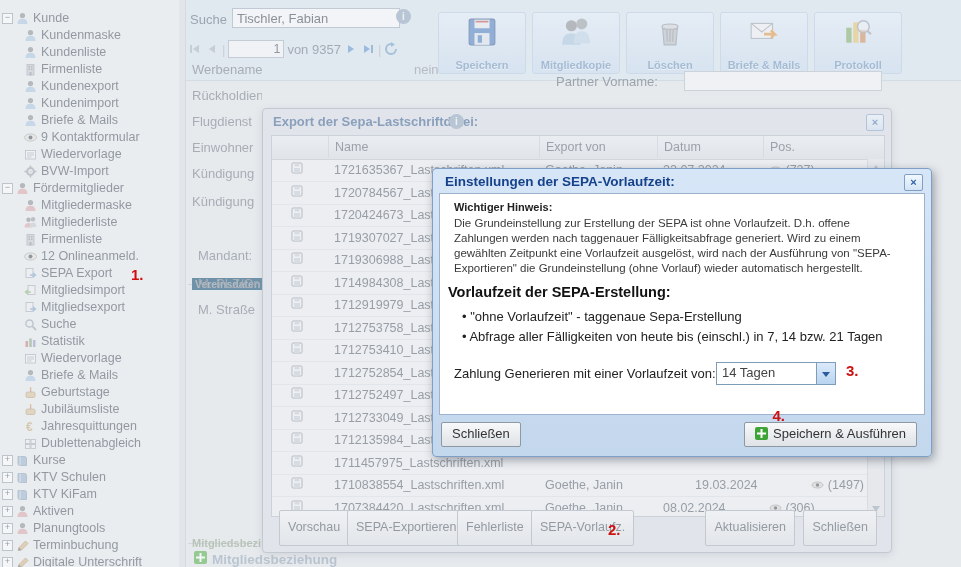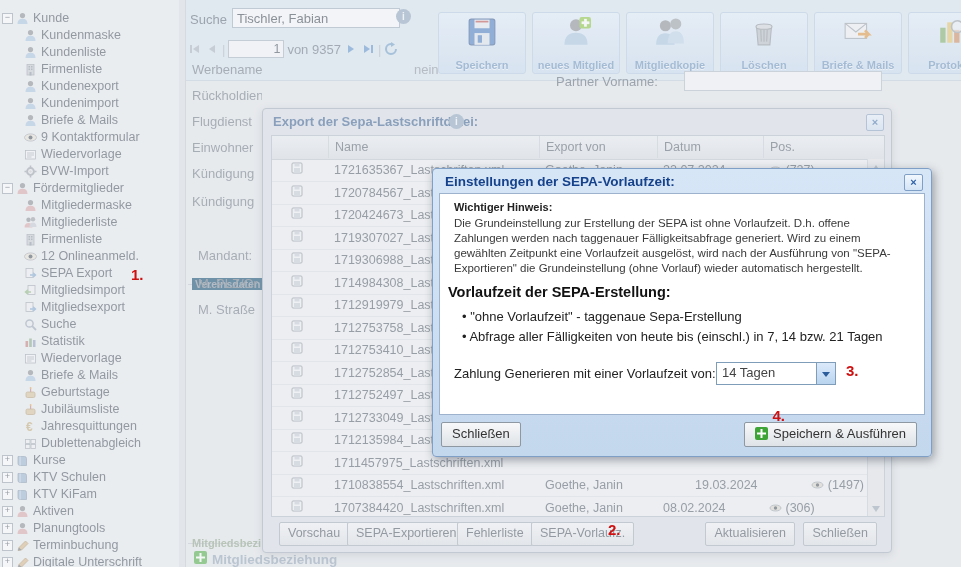--- a/index.html
+++ b/index.html
@@ -51,21 +51,21 @@
   .dlg-close{position:absolute;right:7px;top:5px;width:16px;height:15px;border:1px solid #89a3c2;border-radius:2px;background:linear-gradient(#eaf2fb,#cfe0f2);color:#4576ad;font-size:11px;font-weight:bold;text-align:center;line-height:14px;}
   .grid{position:absolute;left:8px;top:26px;width:612px;height:380px;background:#eef0f3;border:1px solid #b4bdc7;overflow:hidden;}
   .ghead{position:absolute;left:0;top:0;right:0;height:23px;background:linear-gradient(#ecEFf2,#d9dee3);border-bottom:1px solid #c0c7cf;}
   .ghead .hc{position:absolute;top:0;height:22px;line-height:22px;font-size:12.5px;color:#5a646f;border-left:1px solid #c9d0d7;padding-left:6px;}
   .grows{position:absolute;left:0;top:23px;right:16px;bottom:0;overflow:hidden;}
   .grow{position:absolute;left:0;right:0;height:22px;border-bottom:1px solid #dde0e4;font-size:12.5px;color:#555f69;}
   .grow .cell{position:absolute;top:0;height:22px;line-height:22px;white-space:nowrap;overflow:hidden;}
   .vsb{position:absolute;right:0;top:23px;width:16px;bottom:0;background:#e3e6ea;border-left:1px solid #c9d0d7;}
   .sbarrow{position:absolute;left:1px;width:13px;height:14px;text-align:center;}
   .dlg-footer{position:absolute;left:0;right:0;bottom:0;height:35px;}
-  .gbtn{position:absolute;height:22px;border:1px solid #a3adb7;border-radius:2px;background:linear-gradient(#f5f6f8,#dde1e5);font-size:12.5px;color:#4d5761;text-align:center;line-height:21px;padding:0 8px;white-space:nowrap;}
+  .gbtn{position:absolute;height:22px;border:1px solid #a3adb7;border-radius:2px;background:linear-gradient(#f5f6f8,#dde1e5);font-size:12.5px;color:#4d5761;text-align:center;line-height:21px;padding:6px 8px;white-space:nowrap;}
 
   
   .dim{position:absolute;inset:0;background:rgba(233,236,240,0.45);z-index:40;}
 
   
   .modal{position:absolute;left:432px;top:168px;width:498px;height:287px;z-index:50;background:linear-gradient(#d7e6f7,#c3d7ed);border:1px solid #7f9fc6;border-radius:4px;box-shadow:2px 3px 10px rgba(50,60,75,.45);}
   .modal-title{position:absolute;left:12px;top:5px;font-size:13.5px;font-weight:bold;color:#15428b;white-space:nowrap;}
   .modal-close{position:absolute;right:8px;top:5px;width:17px;height:15px;border:1px solid #7f9fc6;border-radius:2px;background:linear-gradient(#f2f7fd,#d4e4f5);color:#2f62a8;font-size:11px;font-weight:bold;text-align:center;line-height:14px;}
   .modal-body{position:absolute;left:6px;top:24px;width:484px;height:220px;background:#fff;border:1px solid #9db3cd;}
   .hint-title{position:absolute;left:14px;top:7px;font-size:11px;font-weight:bold;color:#222;}
@@ -391,30 +391,20 @@
       <div class="toolbar" id="toolbar">
           <div class="tbtn">
             <span class="bico"><svg width="30" height="30" viewBox="0 0 28 28">
                 <rect x="2" y="2" width="24" height="24" rx="2" fill="#4a7cc2" stroke="#345a92"></rect>
                 <rect x="7" y="2.5" width="14" height="8" fill="#e8edf3"></rect>
                 <rect x="8" y="3.5" width="12" height="1.6" fill="#c0534f"></rect>
                 <rect x="7" y="15" width="14" height="11" fill="#dfe6ee"></rect>
                 <rect x="10" y="17" width="4" height="7" fill="#4a7cc2"></rect>
               </svg></span>
             <span class="blbl">Speichern</span>
-          </div>
-          <div class="tbtn">
-            <span class="bico"><svg width="30" height="30" viewBox="0 0 13 13">
-                <circle cx="6.5" cy="3.6" r="2.6" fill="#8a8f94"></circle>
-                <path d="M1.5 12 Q1.5 6.8 6.5 6.8 Q11.5 6.8 11.5 12 Z" fill="#a9c6e0"></path>
-                <rect x="8" y="0" width="5" height="5" rx="1" fill="#8cc63f"></rect>
-                <rect x="10" y="0.8" width="1.2" height="3.4" fill="#fff"></rect>
-                <rect x="8.9" y="1.9" width="3.4" height="1.2" fill="#fff"></rect>
-              </svg></span>
-            <span class="blbl">neues Mitglied</span>
           </div>
           <div class="tbtn">
             <span class="bico"><svg width="30" height="30" viewBox="0 0 13 13">
                 <circle cx="4.5" cy="3.8" r="2.4" fill="#8a8f94"></circle>
                 <path d="M0.5 12 Q0.5 7 4.5 7 Q8.5 7 8.5 12Z" fill="#a9c6e0"></path>
                 <circle cx="9" cy="3" r="2.4" fill="#9aa0a5"></circle>
                 <path d="M5.5 11.5 Q5.5 6.2 9 6.2 Q12.5 6.2 12.5 11.5Z" fill="#bdd3e8"></path>
               </svg></span>
             <span class="blbl">Mitgliedkopie</span>
           </div>

